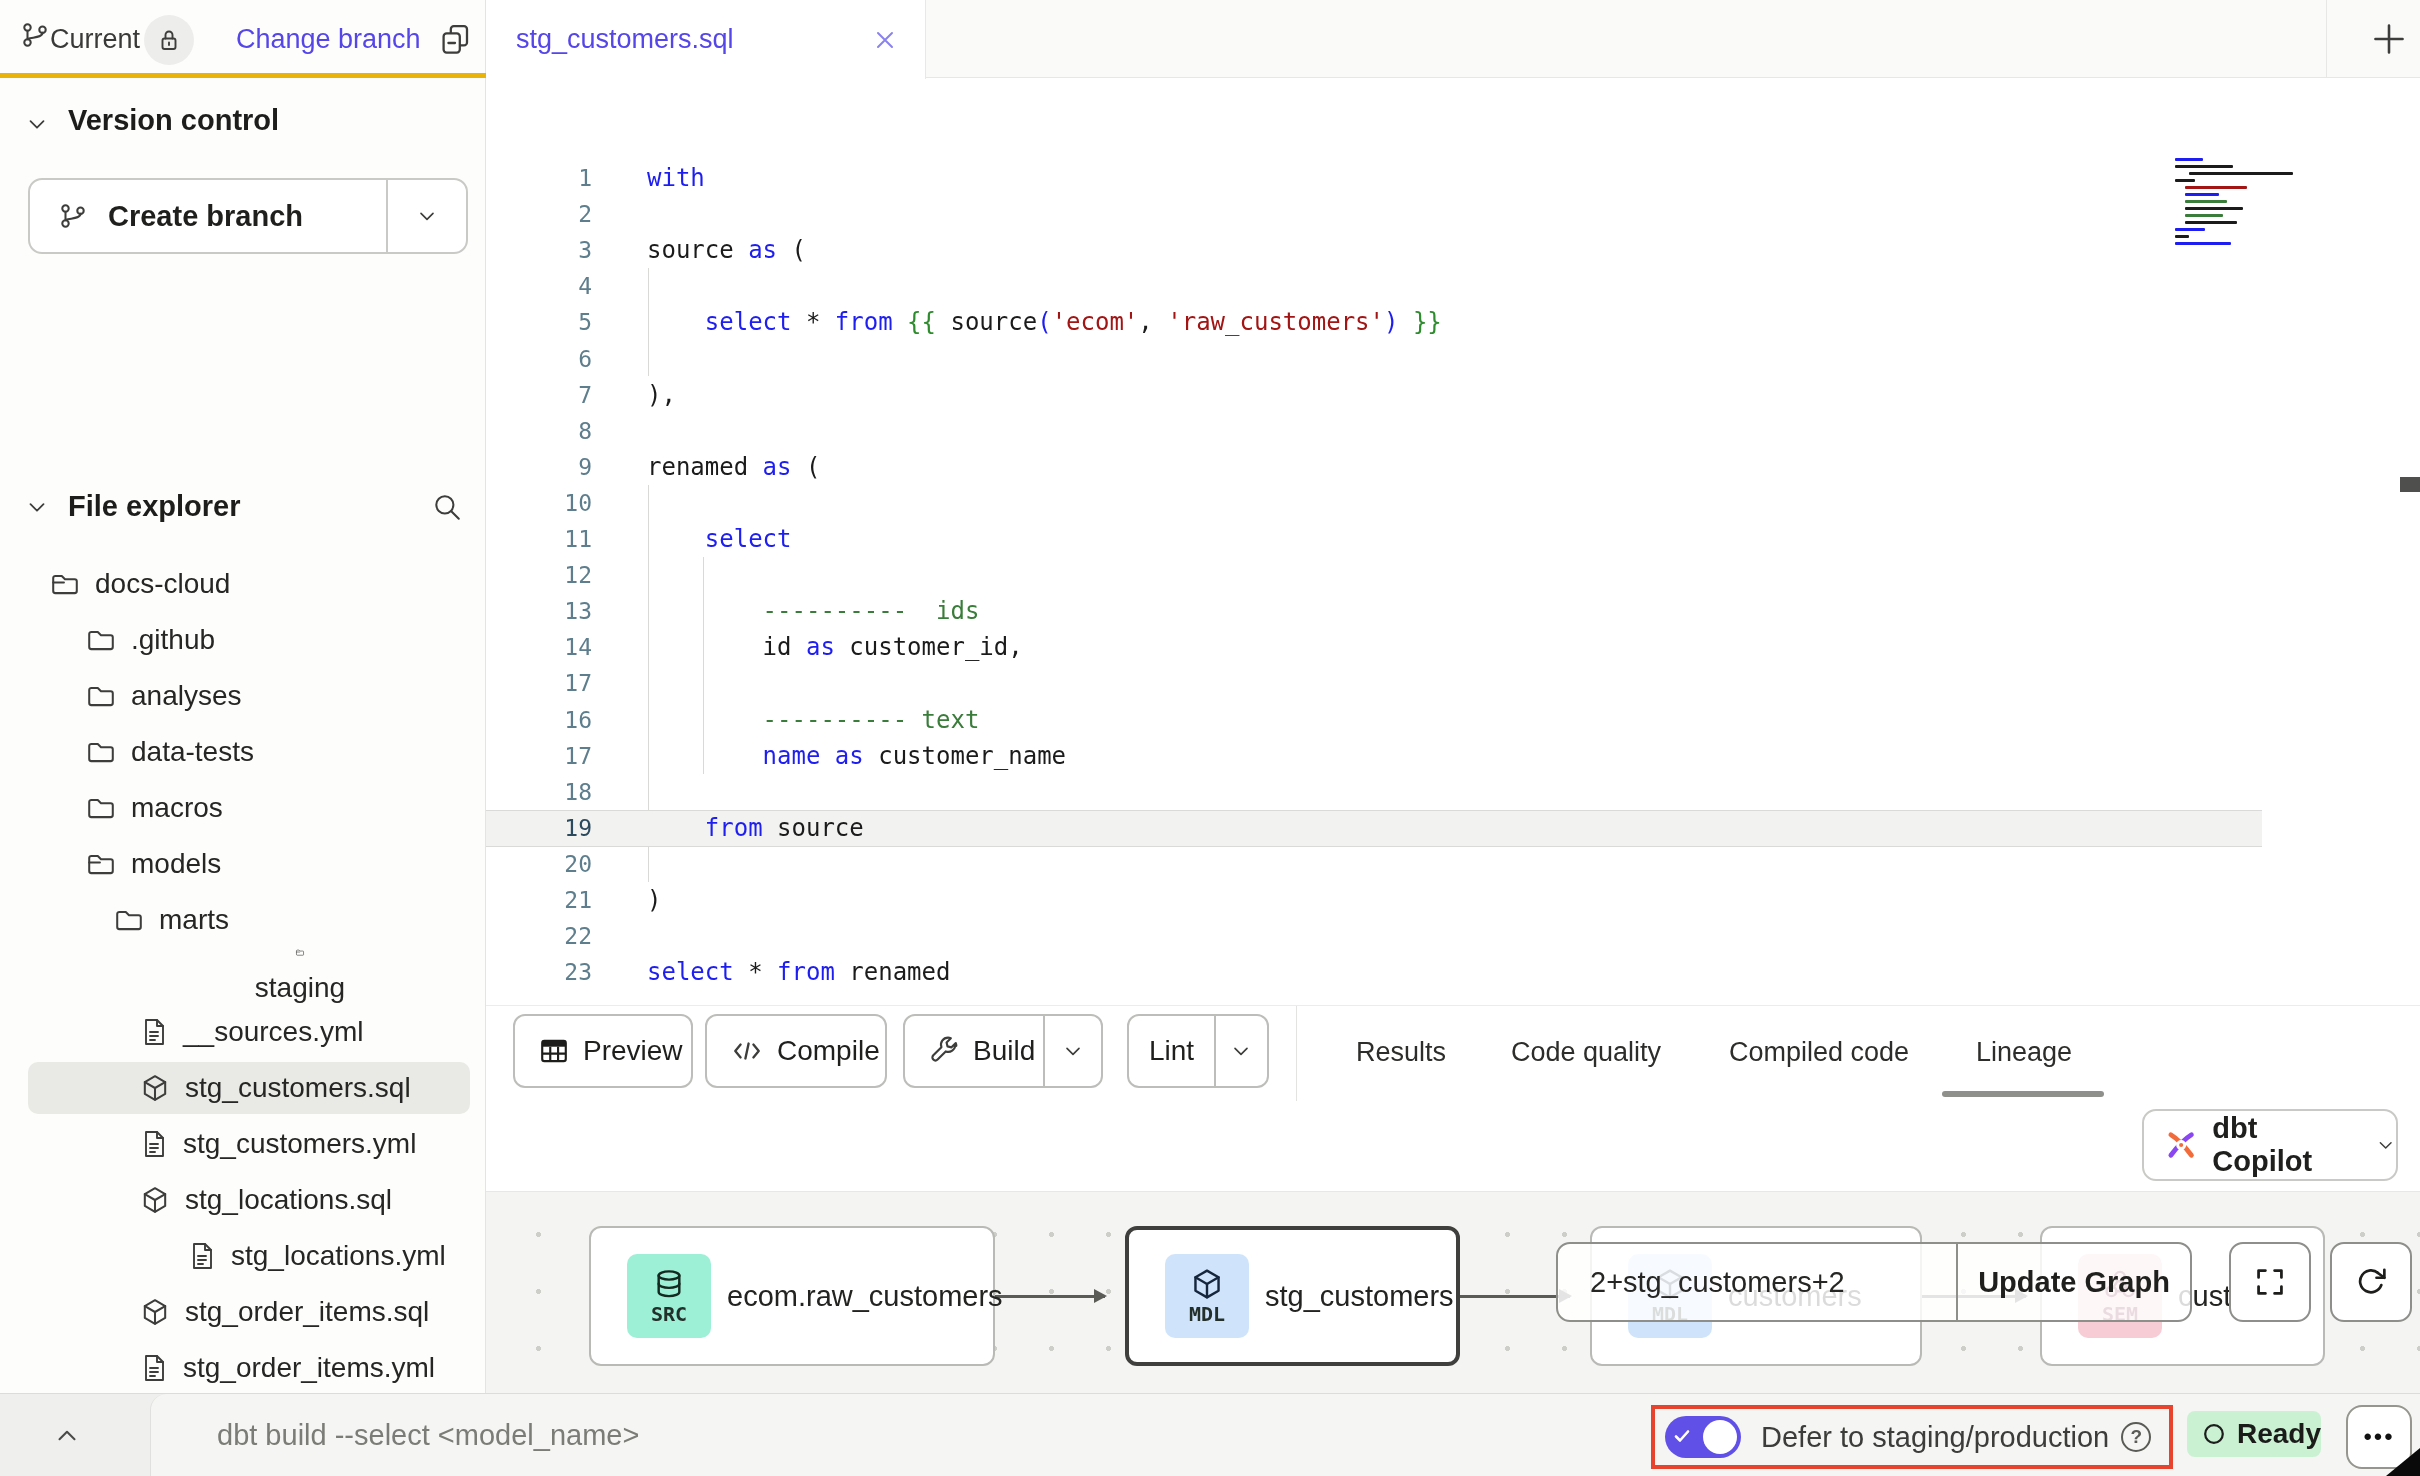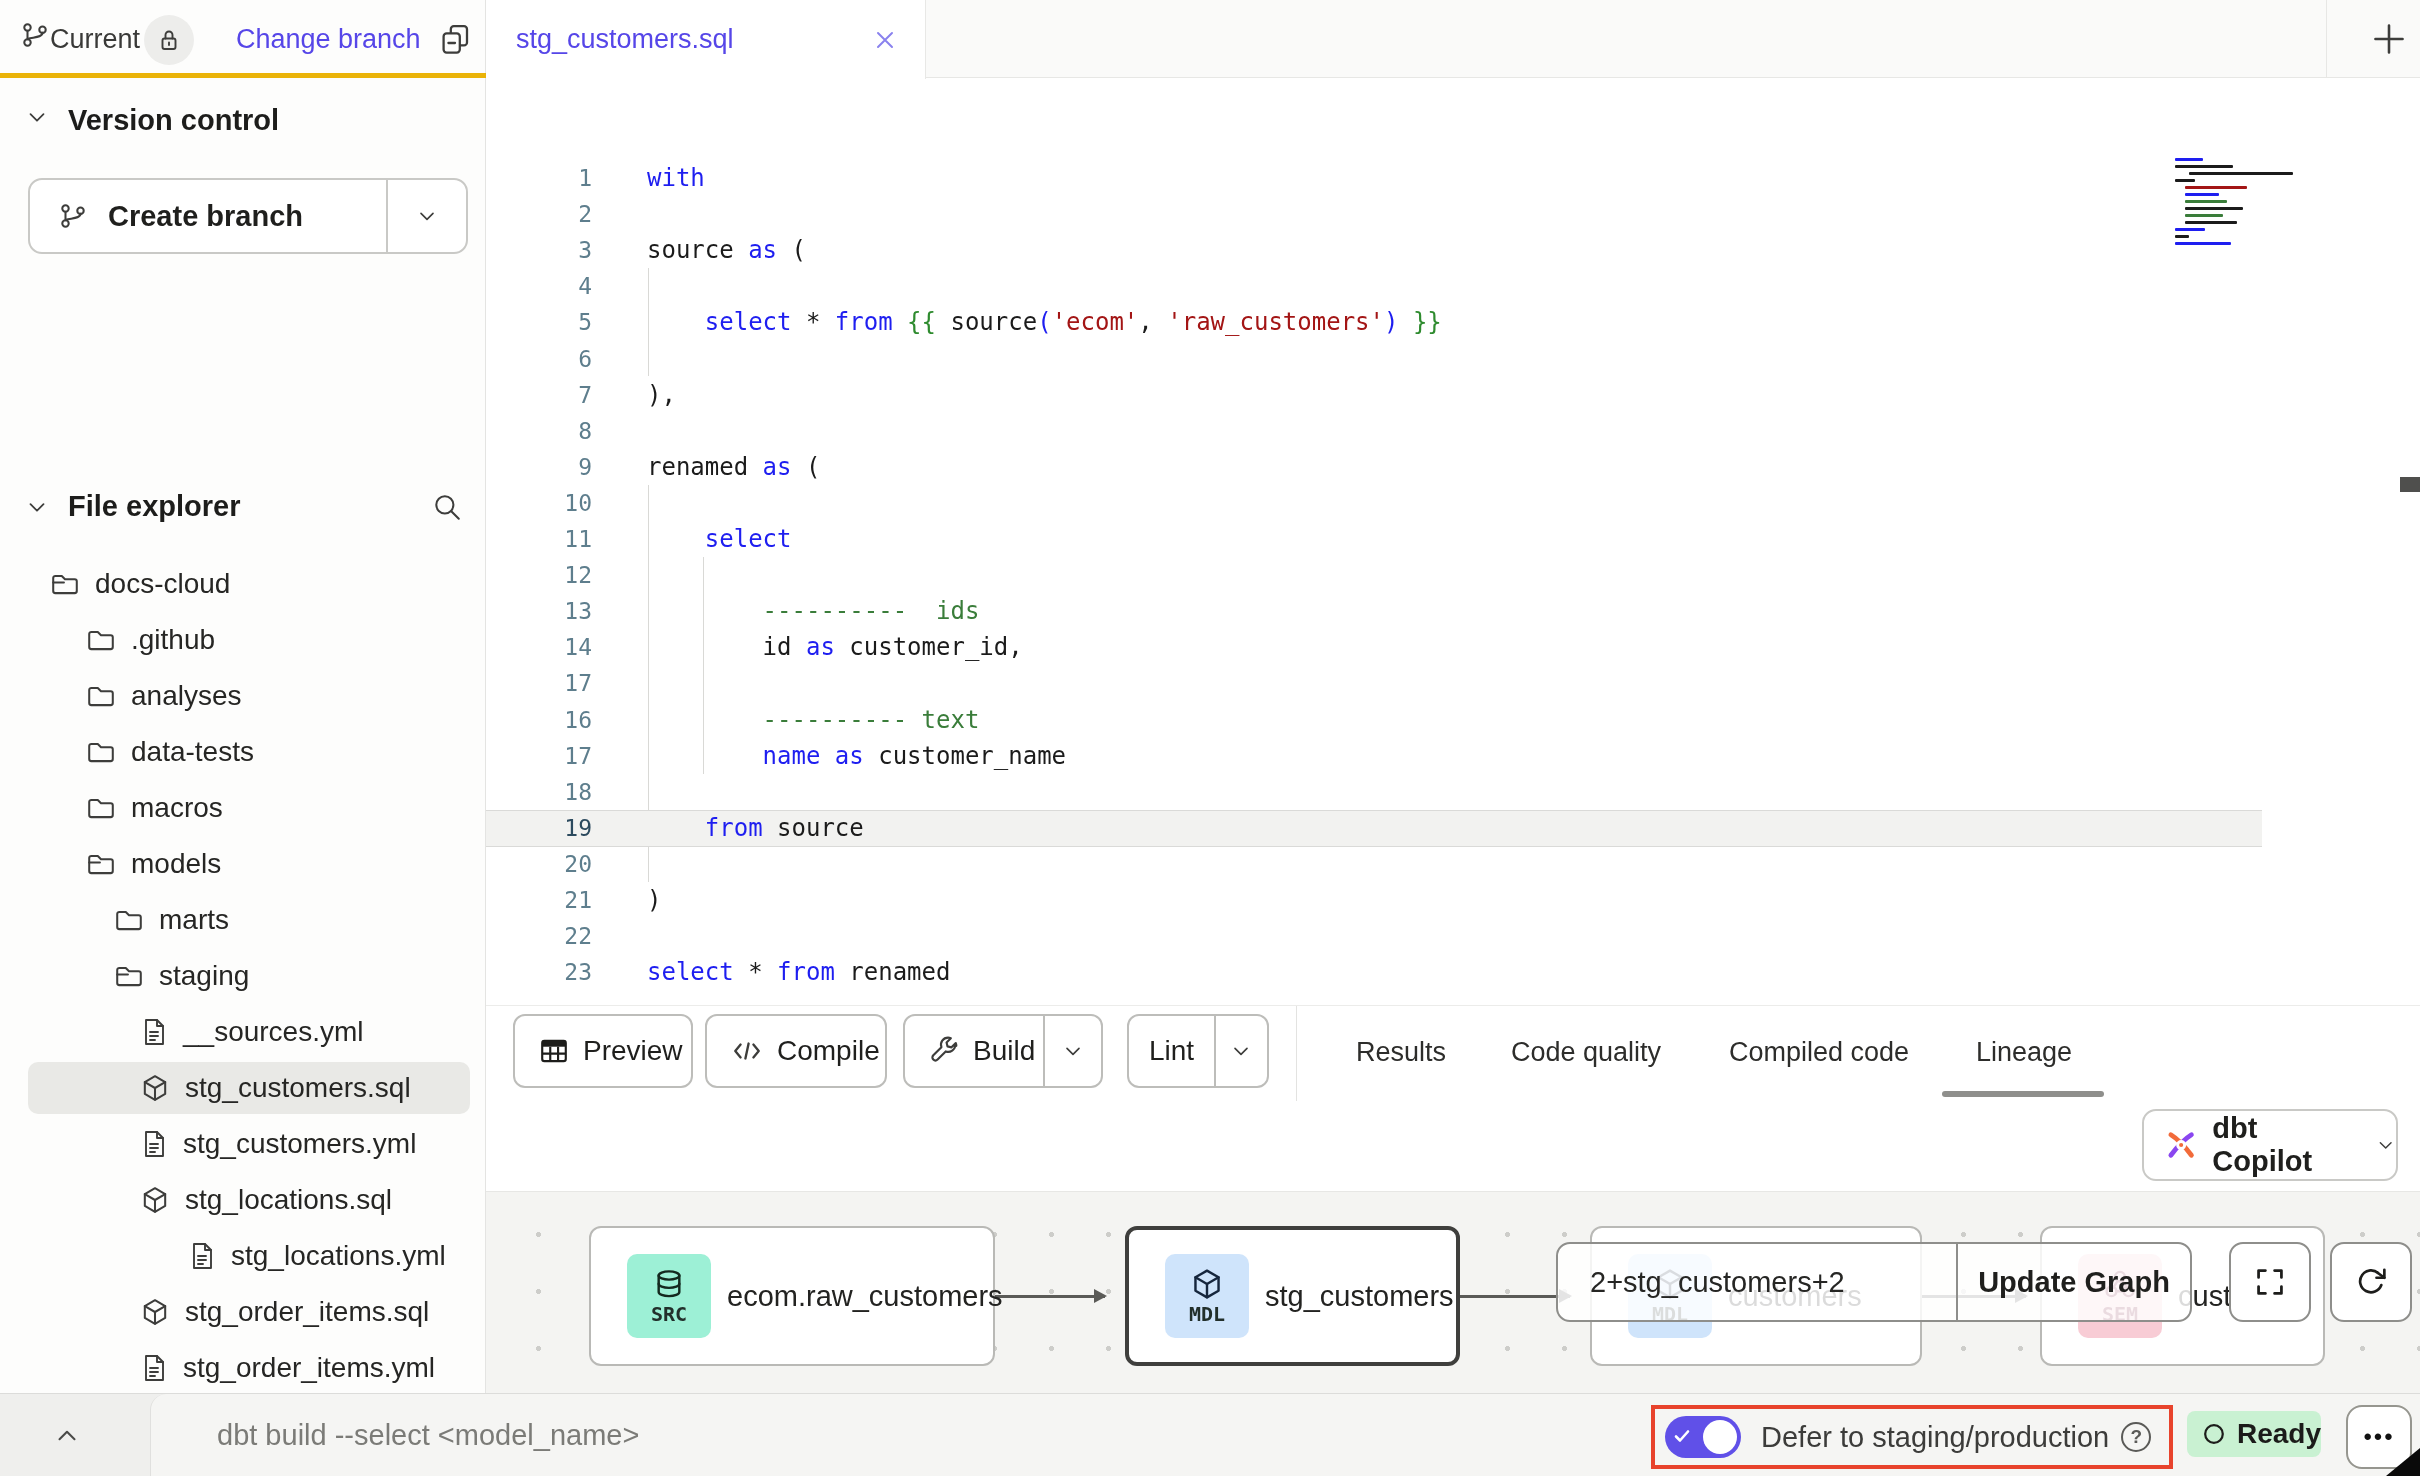--- a/index.html
+++ b/index.html
@@ -8,21 +8,21 @@
   .abs { position:absolute; }
   svg { display:block; }
   .ico { stroke:#3d3d3b; stroke-width:1.9; fill:none; stroke-linecap:round; stroke-linejoin:round; }
 
   
   #sidebar { position:absolute; left:0; top:0; width:486px; height:1393px; background:#fdfdfc; border-right:1px solid #e4e4e2; }
   #vc-top { position:absolute; left:0; top:0; width:486px; height:78px; border-bottom:5px solid #eab308; }
   #cur-label { position:absolute; left:50px; top:24px; font-size:27px; color:#3a3a38; }
   #lock-badge { position:absolute; left:144px; top:15px; width:50px; height:50px; border-radius:50%; background:#ededeb; display:flex; align-items:center; justify-content:center; }
   #change-branch { position:absolute; left:236px; top:24px; font-size:27px; font-weight:500; color:#5646e8; cursor:pointer; }
-  #vc-header { position:absolute; left:24px; top:104px; display:flex; align-items:flex-start; gap:18px; }
+  #vc-header { position:absolute; left:24px; top:104px; display:flex; align-items:flex-end; gap:18px; }
   .sec-title { font-size:29px; font-weight:700; color:#1d1d1b; }
   #create-branch { position:absolute; left:28px; top:178px; width:440px; height:76px; background:#fff; border:2px solid #c9c9c6; border-radius:14px; display:flex; align-items:center; }
   #create-branch .main { flex:1; display:flex; align-items:center; gap:20px; padding-left:28px; font-size:29px; font-weight:700; color:#1f1f1d; }
   #create-branch .split { width:2px; align-self:stretch; background:#c9c9c6; }
   #create-branch .dd { width:78px; display:flex; align-items:center; justify-content:center; }
   #fe-header { position:absolute; left:24px; top:490px; width:438px; display:flex; align-items:center; gap:18px; }
   #fe-search { margin-left:auto; }
   #file-tree { position:absolute; left:0; top:556px; width:486px; }
   .tree-row { position:relative; height:56px; display:flex; align-items:center; gap:15px; font-size:28px; color:#262624; cursor:pointer; }
   .tree-row .hl { position:absolute; left:28px; right:16px; top:2px; bottom:2px; border-radius:10px; background:#e9e9e6; z-index:0; }
@@ -204,21 +204,21 @@
             <path d="M3 12.5h10"></path>
           </svg>
           <span>models</span>
         </div>
         <div class="tree-row" style="padding-left: 114px;">
           <svg class="ico" width="30" height="30" viewBox="0 0 28 28">
             <path d="M3 8.5a2 2 0 0 1 2-2h6l3 3h9a2 2 0 0 1 2 2v9a2 2 0 0 1-2 2H5a2 2 0 0 1-2-2z"></path>
           </svg>
           <span>marts</span>
         </div>
-        <div class="tree-row" style="padding-left: 114px;">
+        <div class="tree-row" style="padding-left: 114px; flex-direction: column;">
           <svg class="ico" width="30" height="30" viewBox="0 0 28 28">
             <path d="M3 8.5a2 2 0 0 1 2-2h6l3 3h9a2 2 0 0 1 2 2v9a2 2 0 0 1-2 2H5a2 2 0 0 1-2-2z"></path>
             <path d="M3 12.5h10"></path>
           </svg>
           <span>staging</span>
         </div>
         <div class="tree-row" style="padding-left: 140px;">
           <svg class="ico" width="28" height="30" viewBox="0 0 26 30">
             <path d="M5 3h11l6 6v18H5z"></path>
             <path d="M16 3v6h6"></path>

